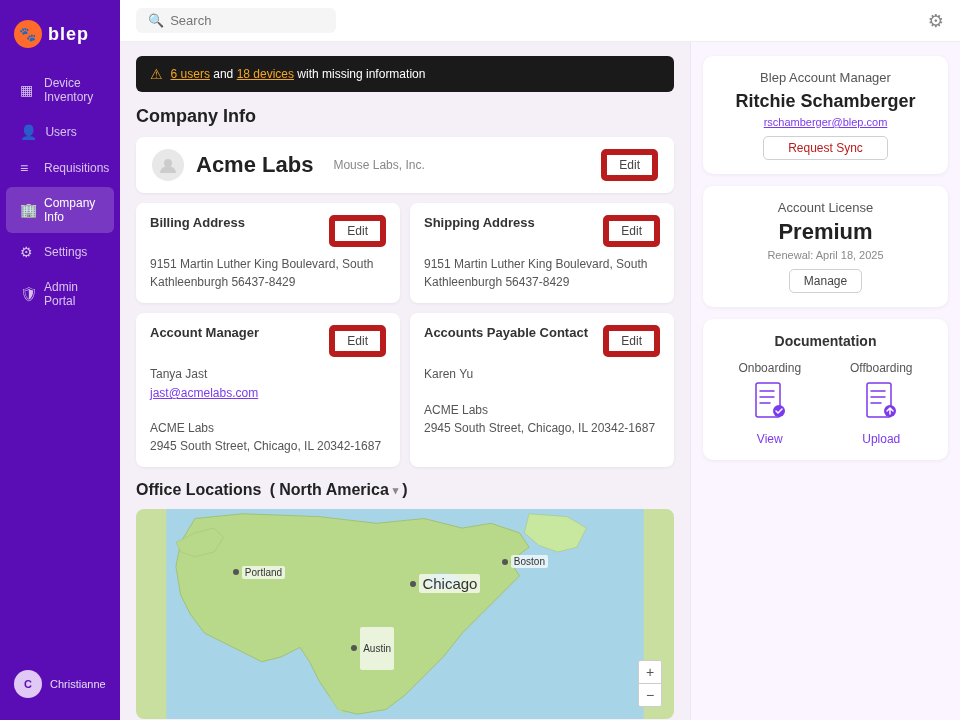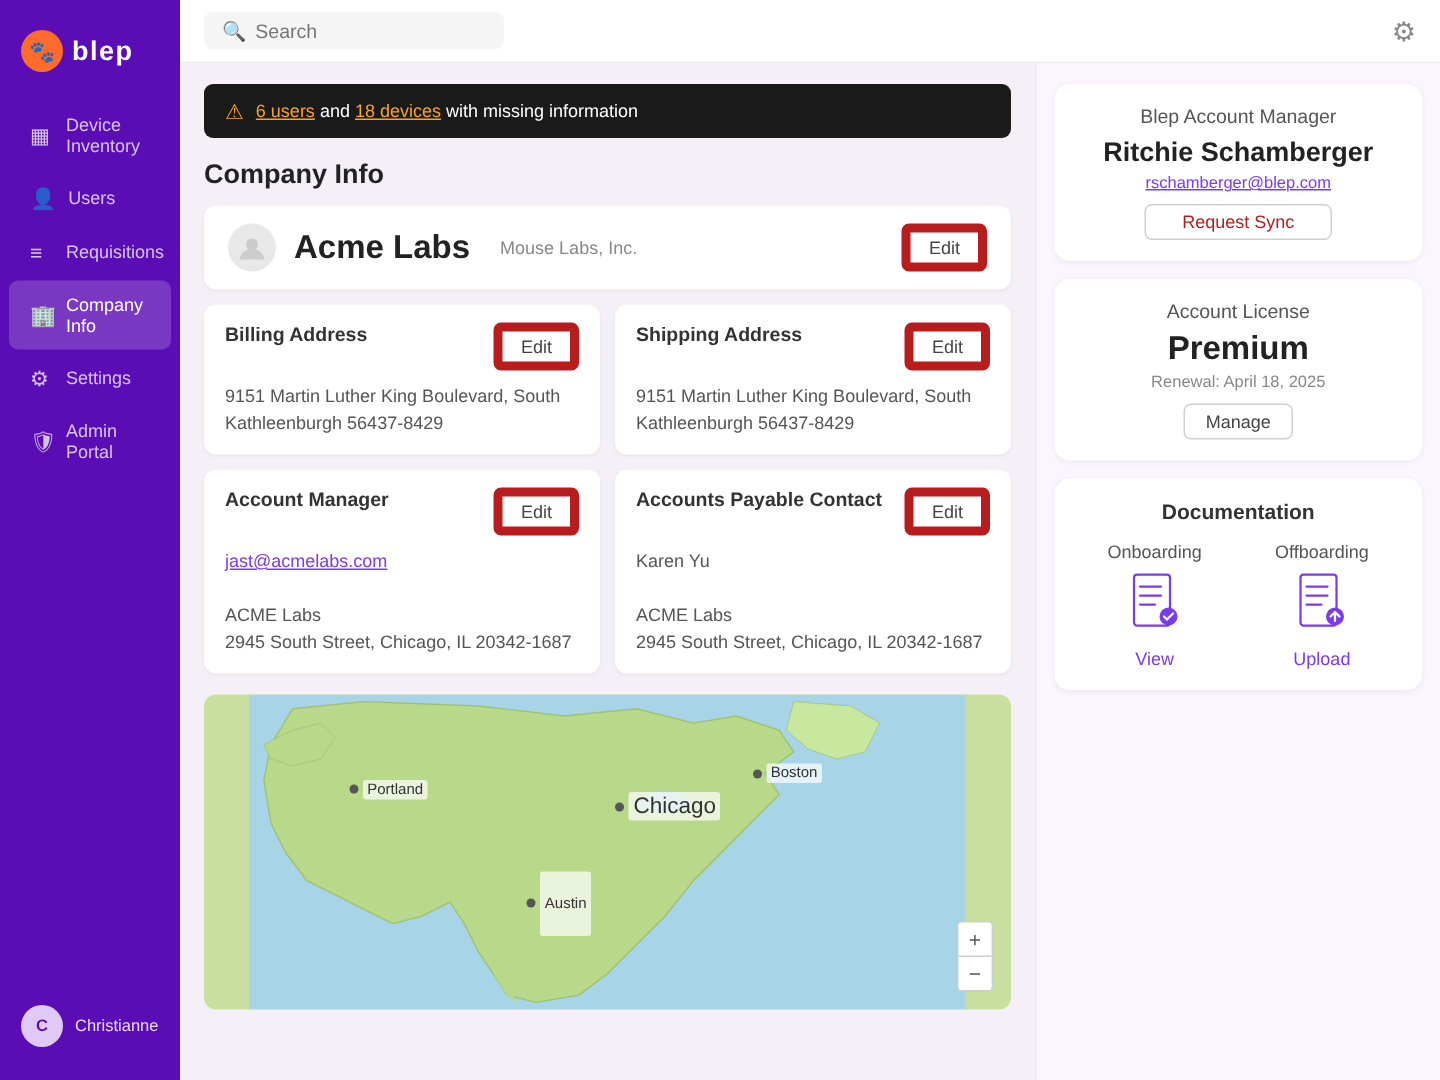--- a/index.html
+++ b/index.html
@@ -436,38 +436,46 @@
             <button class="btn-edit">Edit</button>
           </div>
           <p class="info-text">9151 Martin Luther King Boulevard, South Kathleenburgh 56437-8429</p>
         </div>
 
         <div class="info-card">
           <div class="info-card-header">
             <span class="info-card-title">Account Manager</span>
             <button class="btn-edit">Edit</button>
           </div>
+          <p class="info-text">Tanya Jast</p>
           <p><a class="info-link">jast@acmelabs.com</a></p>
           <br>
           <p class="info-text">ACME Labs</p>
           <p class="info-text">2945 South Street, Chicago, IL 20342-1687</p>
         </div>
 
         <div class="info-card">
           <div class="info-card-header">
             <span class="info-card-title">Accounts Payable Contact</span>
             <button class="btn-edit">Edit</button>
           </div>
           <p class="info-text">Karen Yu</p>
           <br>
           <p class="info-text">ACME Labs</p>
           <p class="info-text">2945 South Street, Chicago, IL 20342-1687</p>
         </div>
       </div>
 
+      <div class="office-section-title">
+        <span>Office Locations</span>
+        <span>&nbsp;(</span>
+        <span>North America</span>
+        <span class="dropdown-arrow">▾</span>
+        <span>)</span>
+      </div>
 
       <div class="map-container">
         
         <svg class="map-svg" viewBox="0 0 500 220" xmlns="http://www.w3.org/2000/svg">
 
           <rect width="500" height="220" fill="#a8d4e8"></rect>
 
           <path d="M 30 10 L 80 5 L 160 8 L 220 15 L 270 10 L 310 20 L 340 15 L 370 25 L 380 40 L 360 55 L 370 70 L 350 90 L 330 110 L 310 130 L 290 155 L 270 175 L 250 195 L 230 210 L 200 215 L 180 210 L 170 195 L 160 180 L 150 160 L 140 145 L 120 155 L 100 160 L 80 150 L 60 140 L 40 130 L 25 110 L 15 90 L 10 60 L 15 35 Z" fill="#b8d98a" stroke="#a0c070" stroke-width="1"></path>
 
           <path d="M 10 35 L 30 25 L 50 20 L 60 30 L 50 45 L 30 50 L 15 45 Z" fill="#b8d98a" stroke="#a0c070" stroke-width="0.5"></path>

